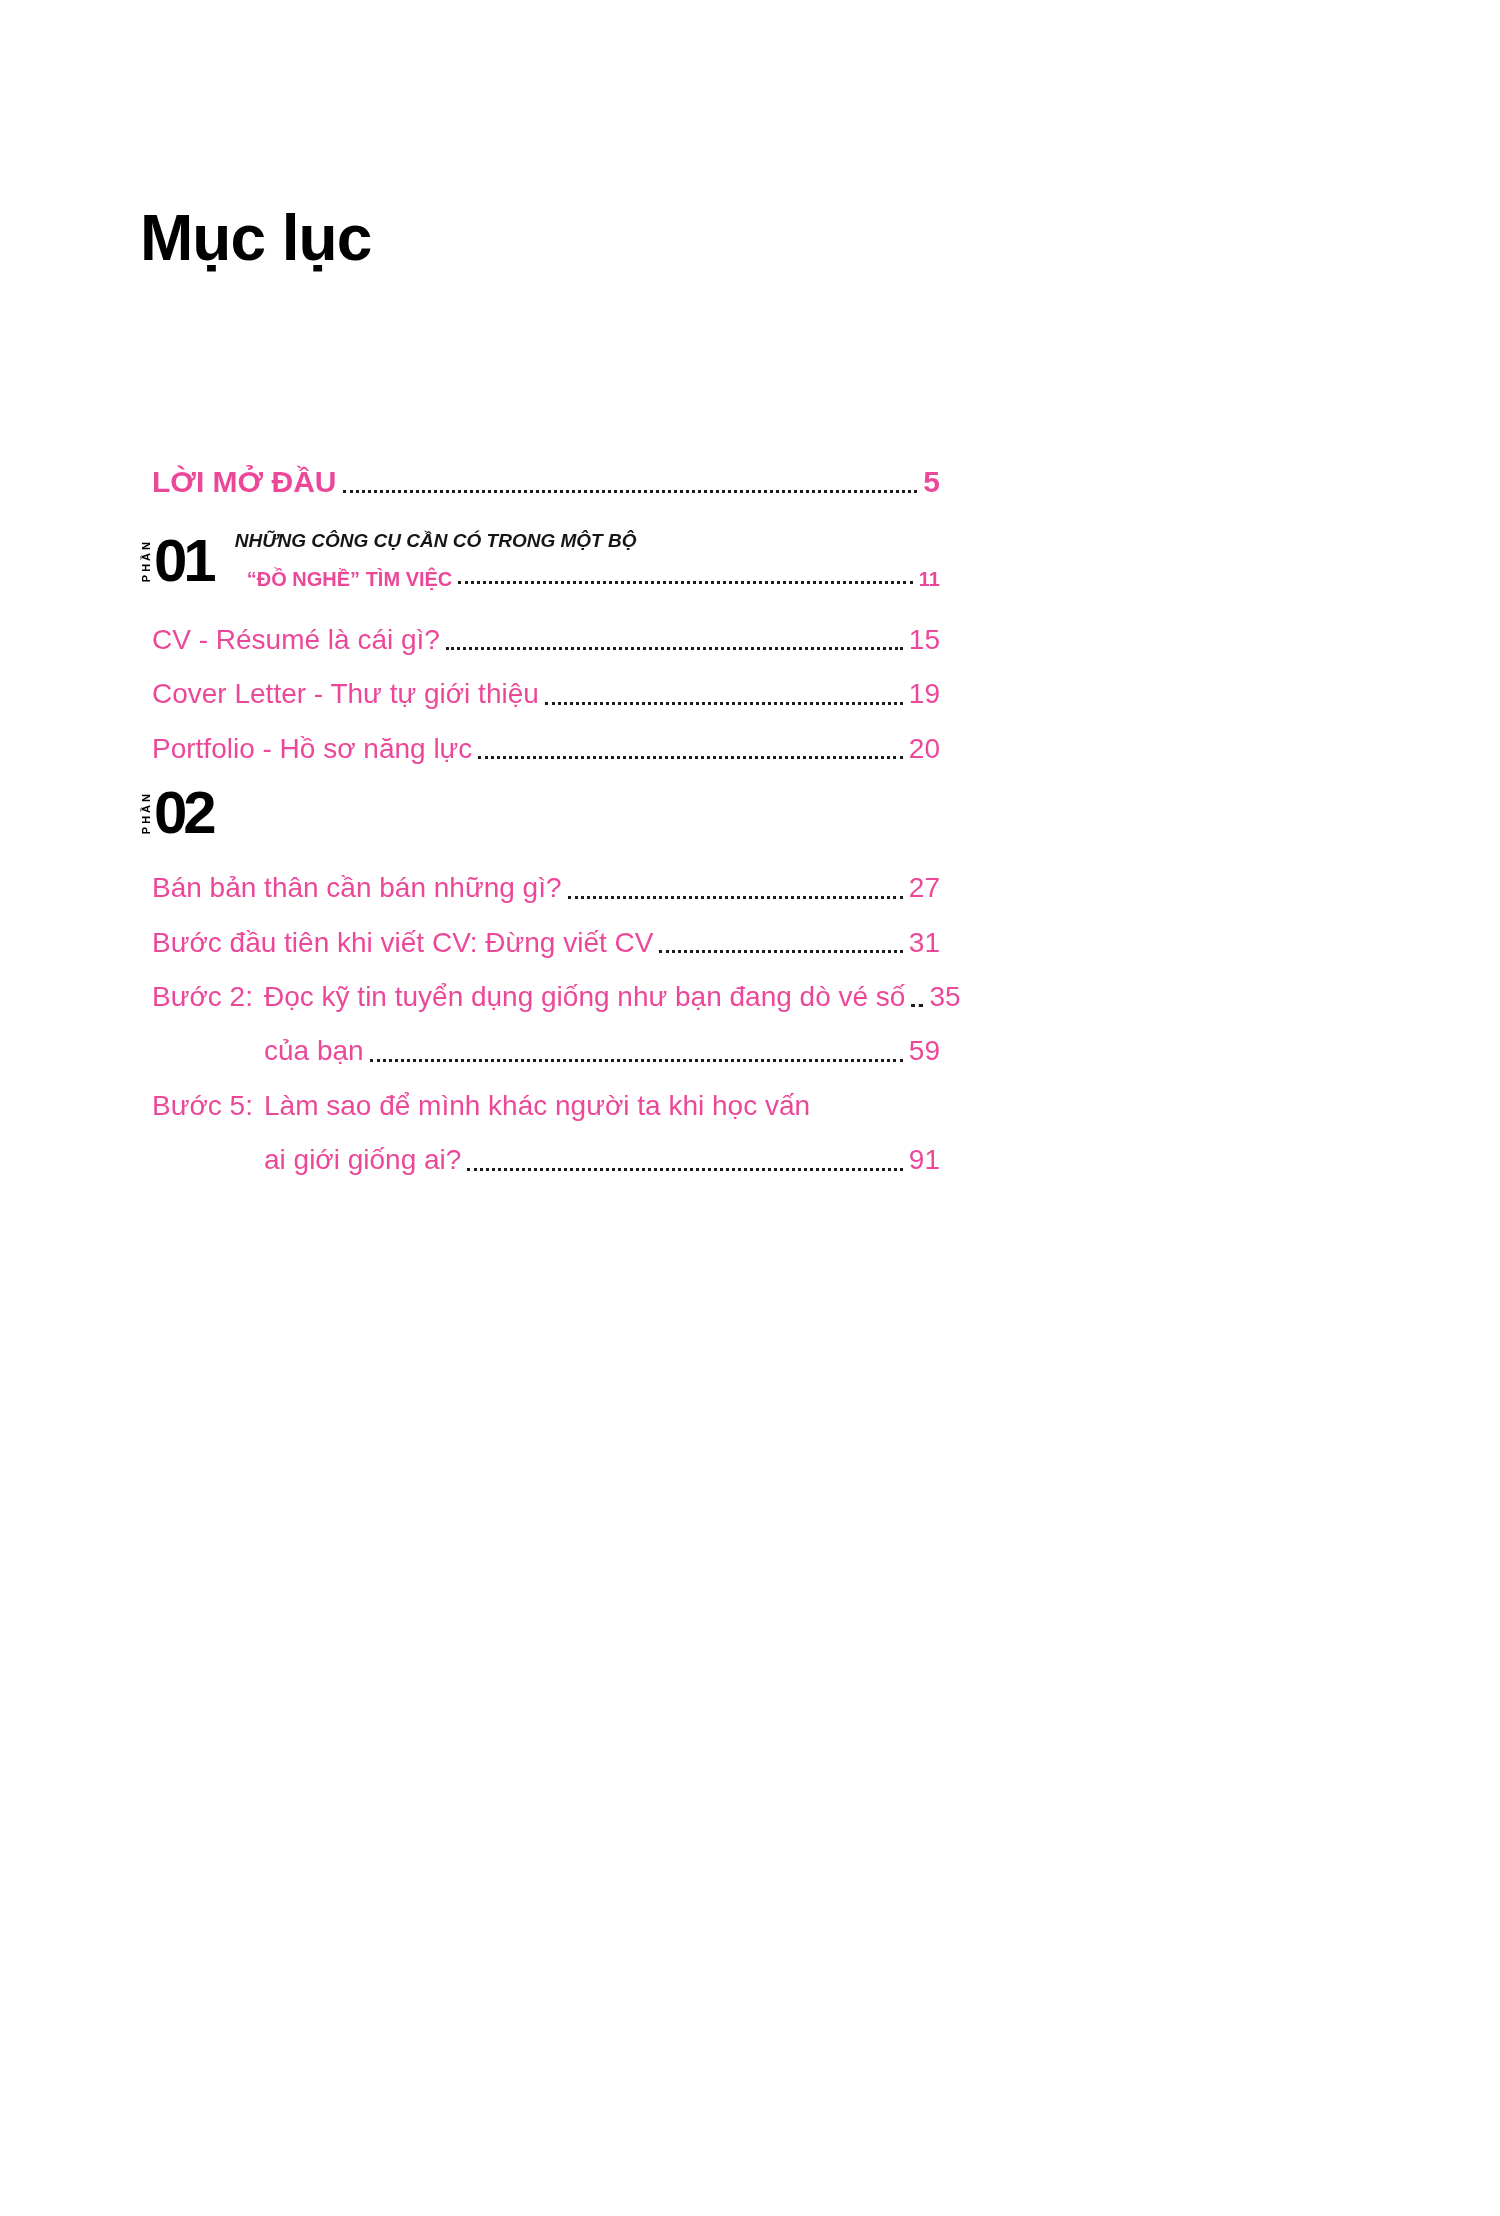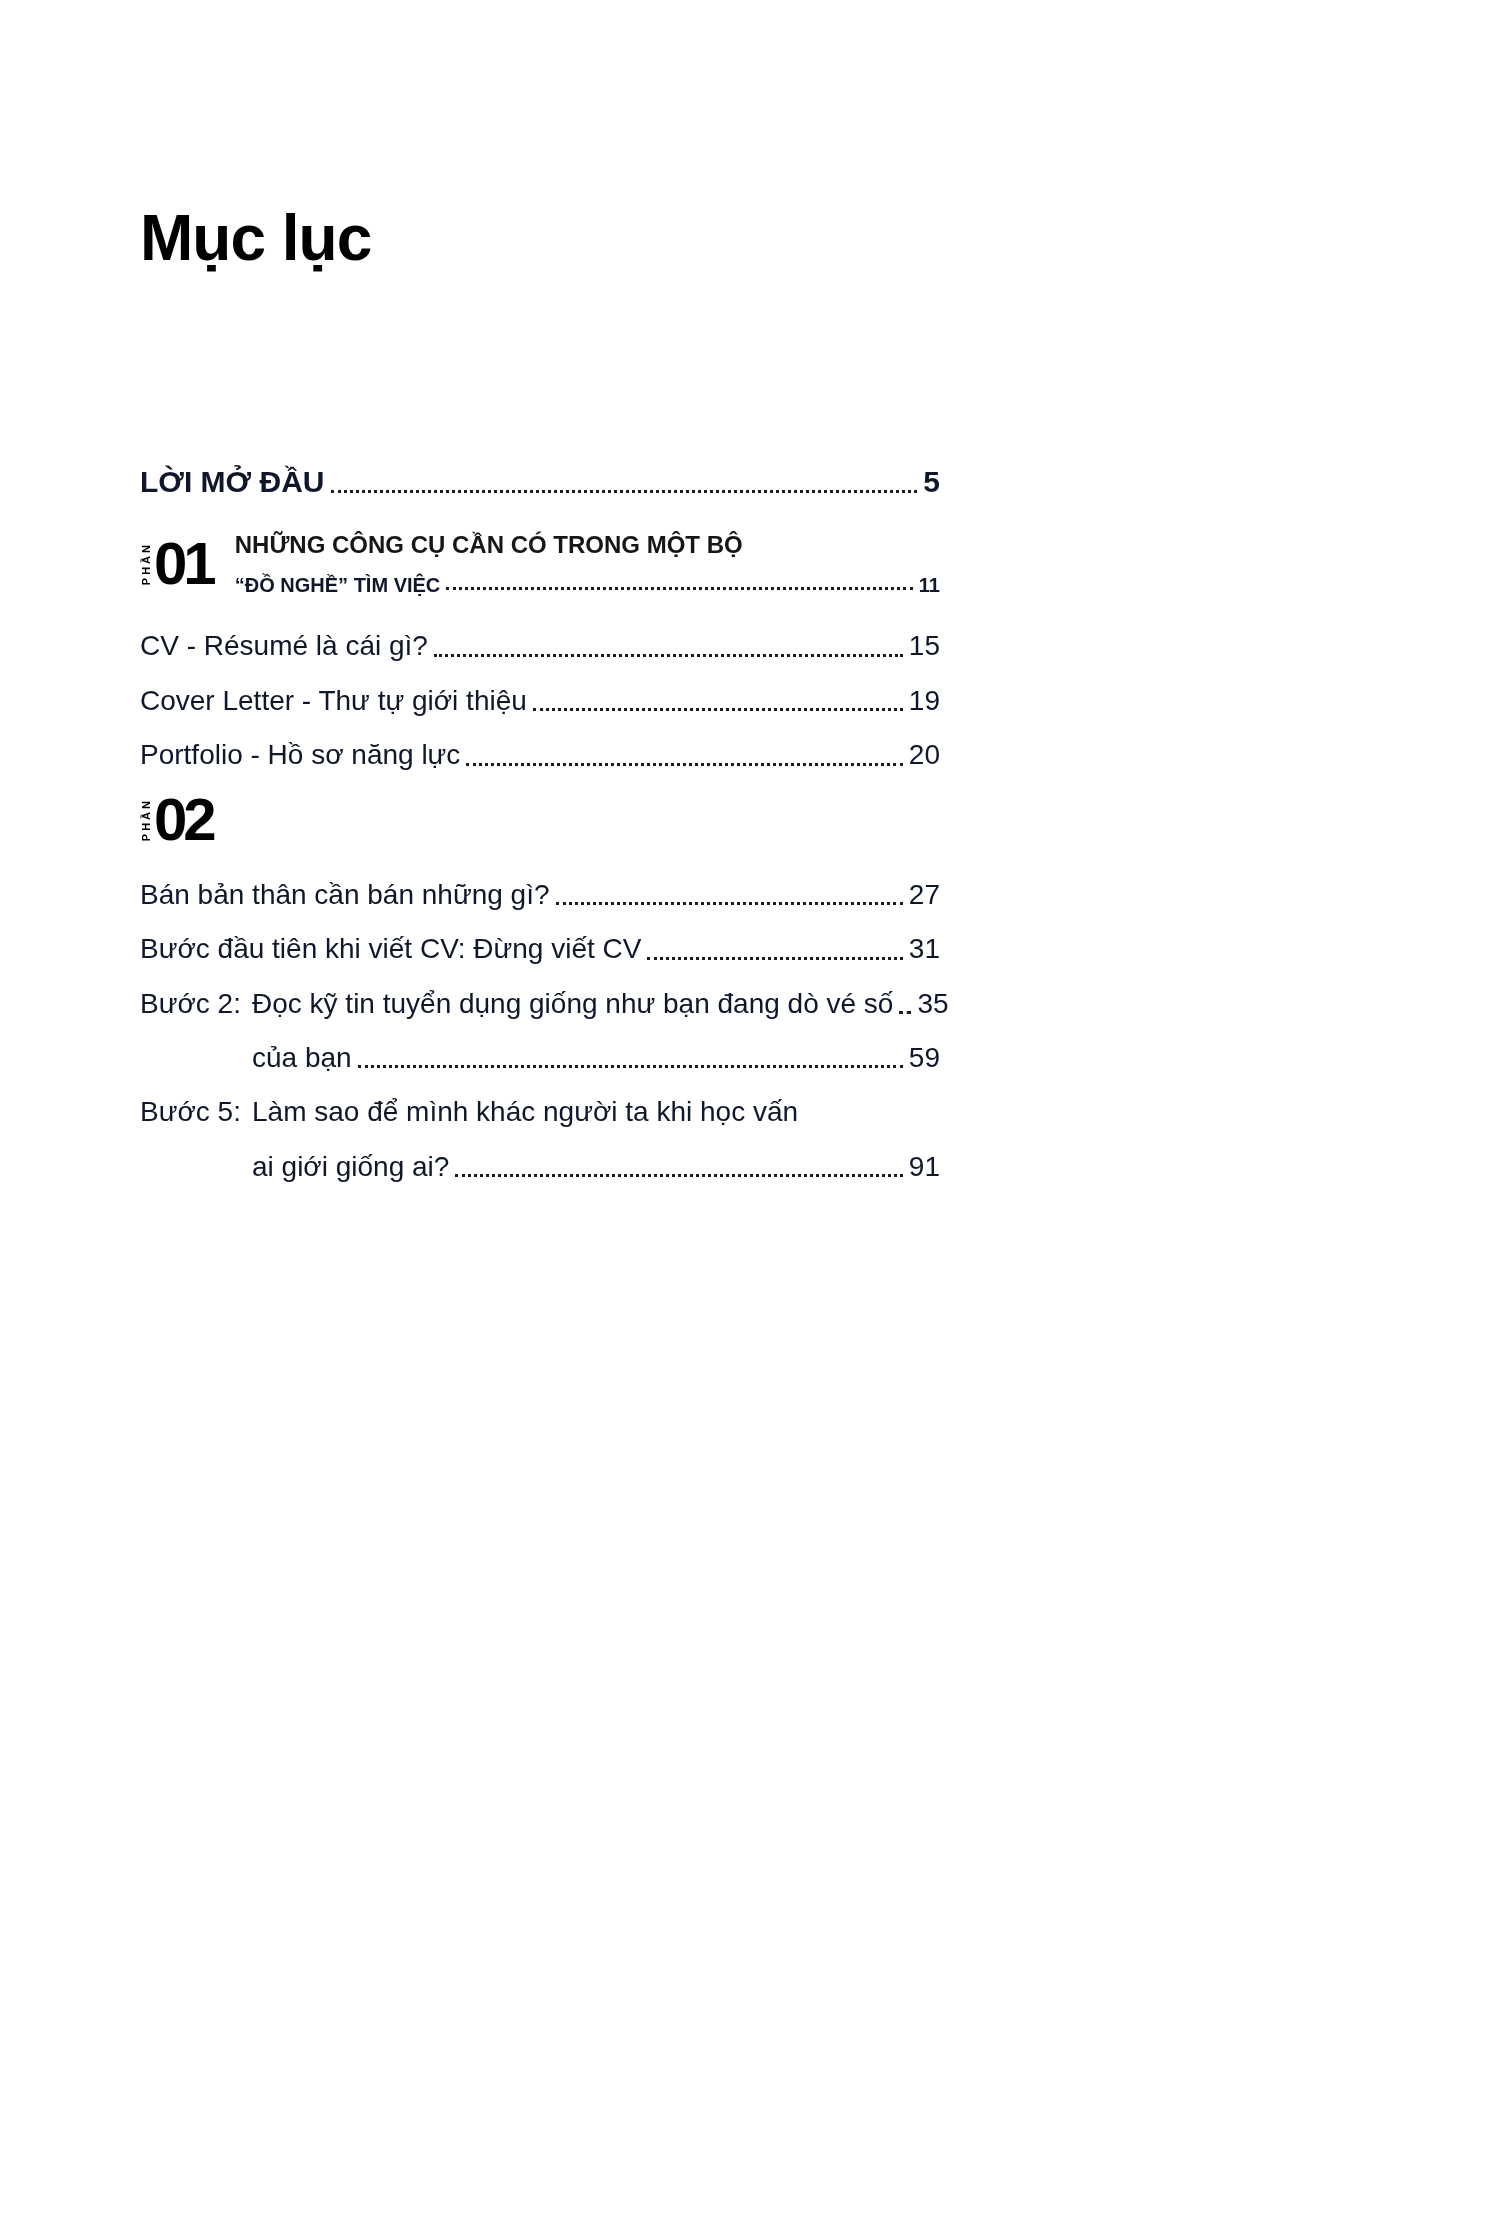--- a/index.html
+++ b/index.html
@@ -30,21 +30,22 @@
   }
   .toc { margin-top: 190px; }
 
   
   .row {
     display: flex;
     align-items: baseline;
     font-size: 28px;
     line-height: 1.3;
     margin-bottom: 18px;
-    color: #0f172a;
+    color: #ec4899;
+    margin-left: 12px;
   }
   .etext { white-space: nowrap; }
   .elabel { flex: 0 0 112px; white-space: nowrap; }
   .leader {
     flex: 1 1 12px;
     min-width: 12px;
     border-bottom: 3px dotted #1c1c1c;
     align-self: flex-end;
     margin: 0 6px 8px 6px;
   }
@@ -79,25 +80,26 @@
   }
   .part-num {
     font-size: 60px;
     font-weight: 900;
     line-height: 0.92;
     letter-spacing: -4px;
     color: #000;
   }
   .part-titles { flex: 1 1 auto; min-width: 0; }
   .part-titles .line1 {
-    font-size: 24px;
+    font-size: 19px;
     font-weight: 800;
     line-height: 1.3;
     margin-bottom: 12px;
     white-space: nowrap;
+    font-style: italic;
   }
   .part-titles .row {
     font-size: 20px;
     font-weight: 800;
     margin-bottom: 0;
   }
 
   
   .entry2 .row1 { margin-bottom: 18px; }
   .entry2 .row2 { padding-left: 112px; }

